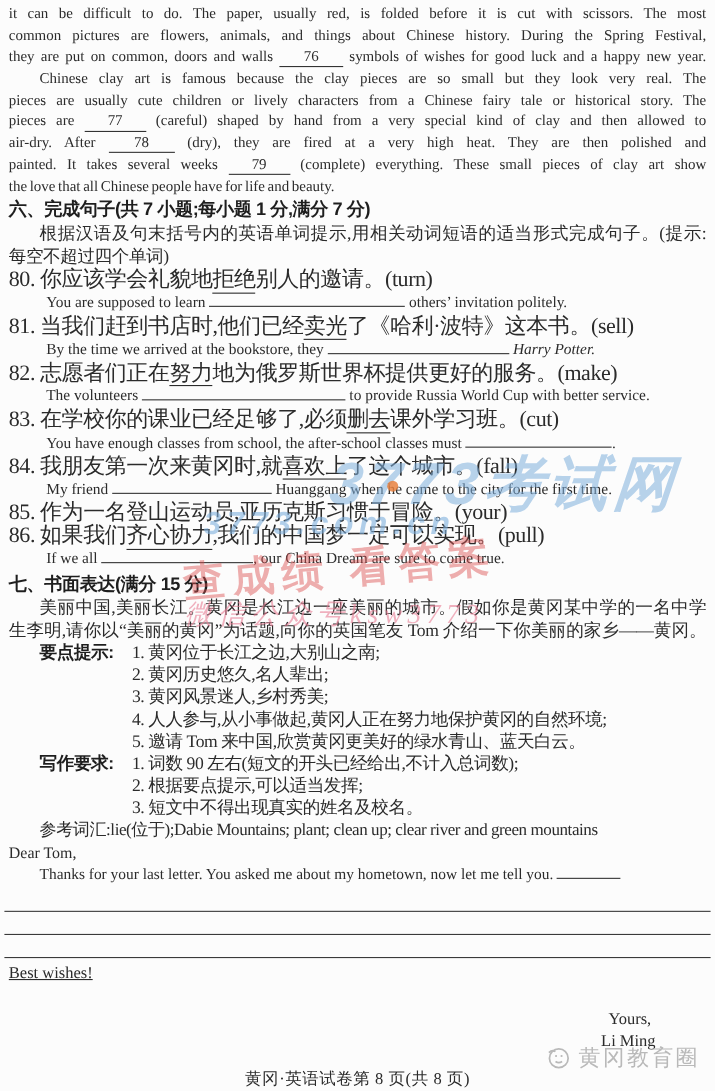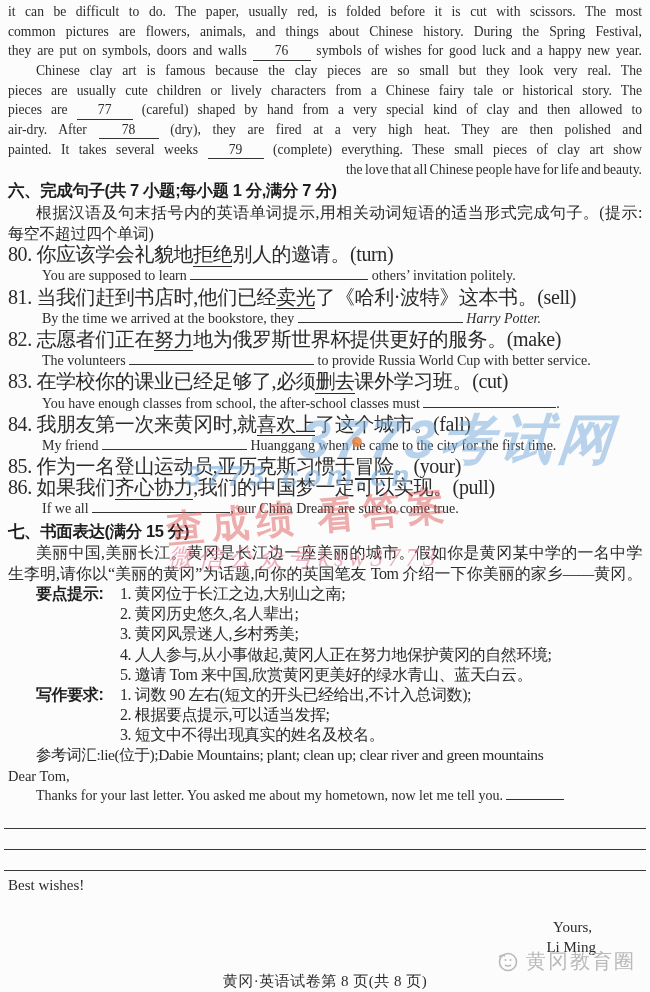--- a/index.html
+++ b/index.html
@@ -2,38 +2,38 @@
 <html><head>
 <meta charset="utf-8">
 <style>
   html,body{margin:0;padding:0;background:#e8e8e8;}
   .page{position:relative;width:650px;height:992px;margin:0 auto;background:#fcfcfc;
         color:#2b2b2b;overflow:hidden;font-family:"Liberation Serif","DejaVu Serif",serif;}
   .content{position:absolute;top:2px;left:8px;right:8px;z-index:1;}
   .ln{position:relative;white-space:nowrap;}
   .j{text-align:justify;text-justify:inter-word;text-align-last:justify;white-space:normal;font-family:Liberation Serif, serif;}
   
-  .eng{font-size:13.6px;line-height:19.7px;height:19.7px;word-spacing:-1px;text-align:right;}
+  .eng{font-size:13.6px;line-height:19.7px;height:19.7px;word-spacing:-1px;}
   .ind{padding-left:28px;}
   
   .cjk{font-size:16px;letter-spacing:-0.4px;line-height:21px;height:21px;}
   .hdr6,.hdr7{font-family:"Liberation Sans","DejaVu Sans",sans-serif;font-weight:700;
               font-size:16.5px;letter-spacing:-0.4px;color:#1e1e1e;}
   .hdr6{line-height:23px;height:23px;}
   .hdr7{line-height:22px;height:22px;}
   .qcn{font-size:20px;letter-spacing:-0.4px;line-height:21.2px;height:21.2px;}
   .qen{font-size:14px;line-height:21.2px;height:21.2px;padding-left:34px;}
   .hintf,.hint{font-size:16px;letter-spacing:-0.4px;line-height:20.3px;height:20.3px;padding-left:112px;}
   .reqf,.req{font-size:16px;letter-spacing:-0.4px;line-height:20px;height:20px;padding-left:112px;}
   .vocab{font-size:15.5px;letter-spacing:-0.4px;line-height:20.5px;height:20.5px;padding-left:28px;}
   .dear{font-size:14.5px;line-height:20px;height:20px;}
   .thanks{font-size:14px;line-height:20px;height:20px;padding-left:28px;}
   .wl1{height:22px;border-bottom:1.4px solid #3a3a3a;margin:0 -4px;}
   .wl{height:20px;border-bottom:1.4px solid #3a3a3a;margin:0 -4px;}
-  .bw{font-size:15px;line-height:20px;height:20px;margin-top:4px;}
+  .bw{font-size:15px;line-height:20px;height:20px;margin-top:4px;text-decoration:underline;}
   .yours{font-size:15px;line-height:20px;height:20px;margin-top:22px;text-align:right;text-align-last:right;padding-right:50px;}
   .sig{font-size:15px;line-height:20px;height:20px;text-align:right;text-align-last:right;padding-right:46px;}
   .pfoot{font-size:15px;letter-spacing:0.5px;line-height:20px;height:20px;margin-top:14px;
          text-align:center;text-align-last:center;}
   
   .lab{position:absolute;left:28px;top:0;font-family:"Liberation Sans","DejaVu Sans",sans-serif;
        font-weight:700;color:#1e1e1e;}
   .u{border-bottom:1.5px solid #2b2b2b;padding-bottom:0.5px;}
   .i{font-style:italic;}
   .bl{display:inline-block;min-width:56px;border-bottom:1.4px solid #333;
@@ -60,21 +60,21 @@
   .wm-brand svg{display:block;}
 </style>
 </head>
 <body>
 
 <div class="page" style="--wm-blue: #7fb0dd; --wm-orange: #e8813f; --wm-red: #dd4f4f; --wm-pink: #e87e95; --wm-gray: #b9b9b9;">
   <div class="content">
     <div id="blk-passage">
         <div class="ln eng j"><span>it can be difficult to do. The paper, usually red, is folded before it is cut with scissors. The most</span></div>
         <div class="ln eng j"><span>common pictures are flowers, animals, and things about Chinese history. During the Spring Festival,</span></div>
-        <div class="ln eng j"><span>they are put on symbols, doors and walls </span><span class="bl" style="min-width: 58px;">76</span><span> symbols of wishes for good luck and a happy new year.</span></div>
+        <div class="ln eng j"><span>they are put on common, doors and walls </span><span class="bl" style="min-width: 58px;">76</span><span> symbols of wishes for good luck and a happy new year.</span></div>
         <div class="ln eng j ind"><span>Chinese clay art is famous because the clay pieces are so small but they look very real. The</span></div>
         <div class="ln eng j"><span>pieces are usually cute children or lively characters from a Chinese fairy tale or historical story. The</span></div>
         <div class="ln eng j"><span>pieces are </span><span class="bl" style="min-width: 56px;">77</span><span> (careful) shaped by hand from a very special kind of clay and then allowed to</span></div>
         <div class="ln eng j"><span>air-dry. After </span><span class="bl" style="min-width: 60px;">78</span><span> (dry), they are fired at a very high heat. They are then polished and</span></div>
         <div class="ln eng j"><span>painted. It takes several weeks </span><span class="bl" style="min-width: 56px;">79</span><span> (complete) everything. These small pieces of clay art show</span></div>
         <div class="ln eng"><span>the love that all Chinese people have for life and beauty.</span></div>
       </div>
     <div id="blk-section6">
         <div class="ln hdr6"><span>六、完成句子(共 7 小题;每小题 1 分,满分 7 分)</span></div>
         <div class="ln cjk j ind"><span>根据汉语及句末括号内的英语单词提示,用相关动词短语的适当形式完成句子。(提示:</span></div>

